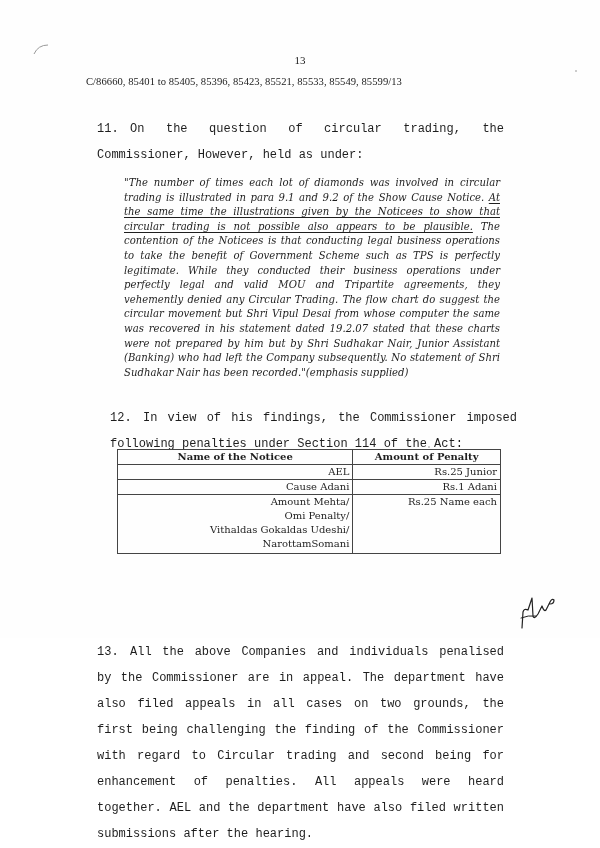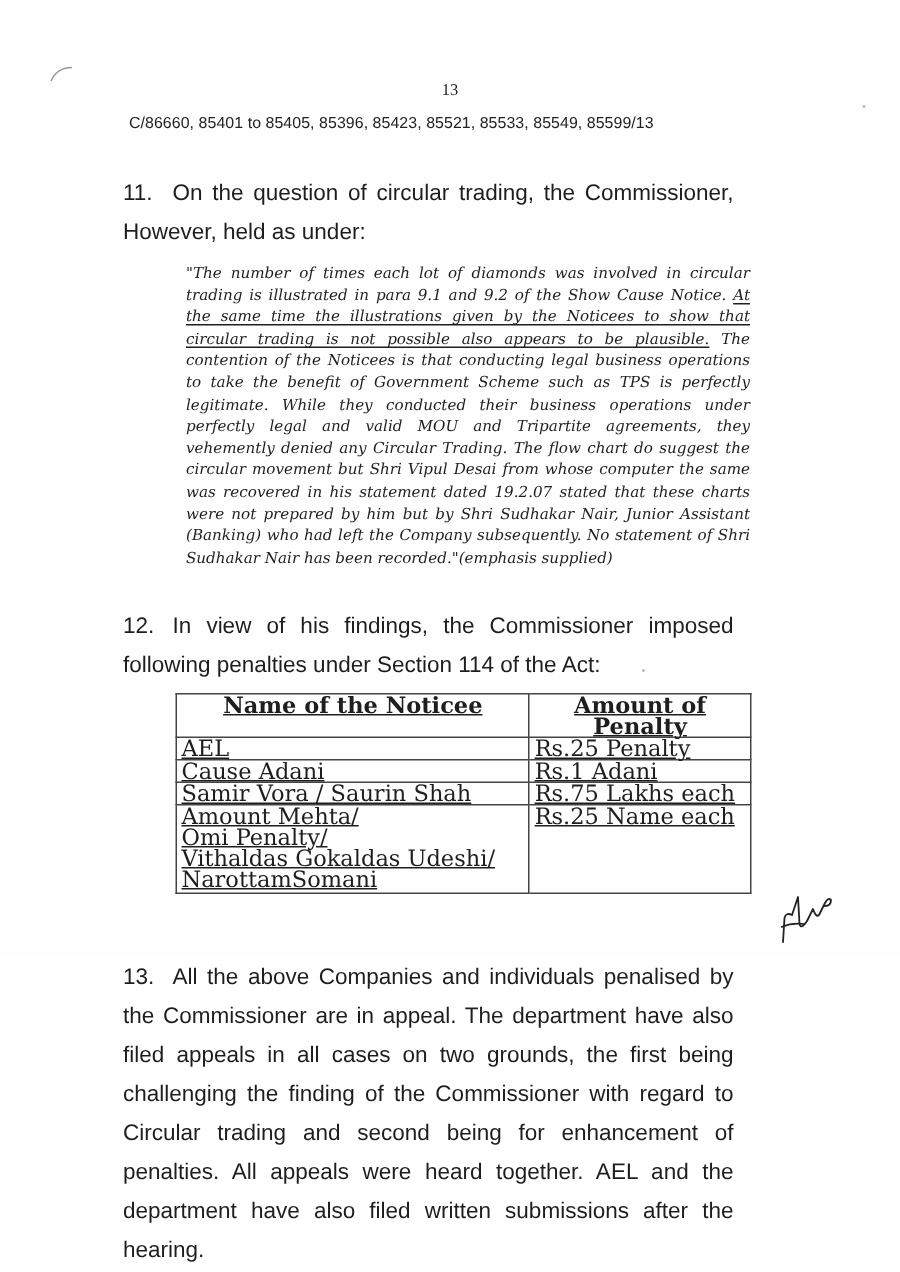--- a/index.html
+++ b/index.html
@@ -1,28 +1,28 @@
 <!DOCTYPE html>
 <html><head>
 <meta charset="utf-8">
 <style>
   html, body { margin: 0; padding: 0; background: #ffffff; }
   body { width: 600px; height: 848px; position: relative; overflow: hidden; color: #1c1c1c; }
   .page { position: absolute; left: 0; top: 0; width: 600px; height: 638px; background: #fefefe; }
   .page-num { position: absolute; left: 0; width: 600px; top: 54px; text-align: center; font-family: "Liberation Serif", serif; font-size: 11px; }
-  .case-ref { position: absolute; left: 86px; top: 76px; font-family: Liberation Sans, sans-serif; font-size: 10.6px; letter-spacing: 0.05px; color: #222; }
-  .para { position: absolute; left: 82px; width: 407px; font-family: Liberation Sans, sans-serif; font-size: 15px; line-height: 26px; text-align: justify; color: #1e1e1e; }
+  .case-ref { position: absolute; left: 86px; top: 76px; font-family: Liberation Serif, serif; font-size: 10.6px; letter-spacing: 0.05px; color: #222; }
+  .para { position: absolute; left: 97px; width: 407px; font-family: Liberation Mono, monospace; font-size: 12px; line-height: 26px; text-align: justify; color: #1e1e1e; }
   .para .num { display: inline-block; width: 33px; }
   .para-11 { top: 116px; }
-  .para-12 { top: 405px; }
+  .para-12 { top: 405px; margin-left: 13px; }
   .para-13 { top: 629px; text-align-last: left; margin-top: 10px; }
   .quote { position: absolute; left: 124px; width: 376px; top: 176px; font-family: "DejaVu Serif", serif; font-style: italic; font-size: 10.1px; line-height: 14.6px; text-align: justify; color: #1e1e1e; }
   .quote u { text-decoration: underline; text-underline-offset: 2px; }
-  table.penalty { position: absolute; left: 117px; top: 462px; width: 384px; border-collapse: collapse; font-family: "DejaVu Serif", serif; font-size: 15px; color: #1e1e1e; text-decoration: underline; }
-  table.penalty th, table.penalty td { border: 1px solid #444; padding: 0 3px; line-height: 14px; vertical-align: top; text-align: left; }
+  table.penalty { position: absolute; left: 117px; top: 449px; width: 384px; border-collapse: collapse; font-family: "DejaVu Serif", serif; font-size: 10px; color: #1e1e1e; }
+  table.penalty th, table.penalty td { border: 1px solid #444; padding: 0 3px; line-height: 14px; vertical-align: top; text-align: right; }
   table.penalty th { font-weight: bold; text-align: center; height: 14px; }
   table.penalty col.c1 { width: 236px; }
   table.penalty col.c2 { width: 148px; }
   table.penalty td.multi { height: 58px; }
   .signature { position: absolute; left: 518px; top: 588px; width: 50px; height: 44px; }
   .scan-mark { position: absolute; left: 32px; top: 42px; width: 20px; height: 14px; }
   .speck { position: absolute; width: 2px; height: 2px; background: #bbb; border-radius: 1px; }
 </style>
 </head>
 <body>
@@ -56,29 +56,25 @@
       </colgroup>
     <thead>
       <tr>
         <th>Name of the Noticee</th>
         <th>Amount of Penalty</th>
       </tr>
     </thead>
     <tbody>
       <tr>
         <td>AEL</td>
-        <td>Rs.25 Penalty</td>
+        <td>Rs.25 Junior</td>
       </tr>
       <tr>
         <td>Cause Adani</td>
         <td>Rs.1 Adani</td>
-      </tr>
-      <tr>
-        <td>Samir Vora / Saurin Shah</td>
-        <td>Rs.75 Lakhs each</td>
       </tr>
       <tr>
         <td class="multi">
           <div>Amount Mehta/</div>
           <div>Omi Penalty/</div>
           <div>Vithaldas Gokaldas Udeshi/</div>
           <div>NarottamSomani</div>
         </td>
         <td>Rs.25 Name each</td>
       </tr>

